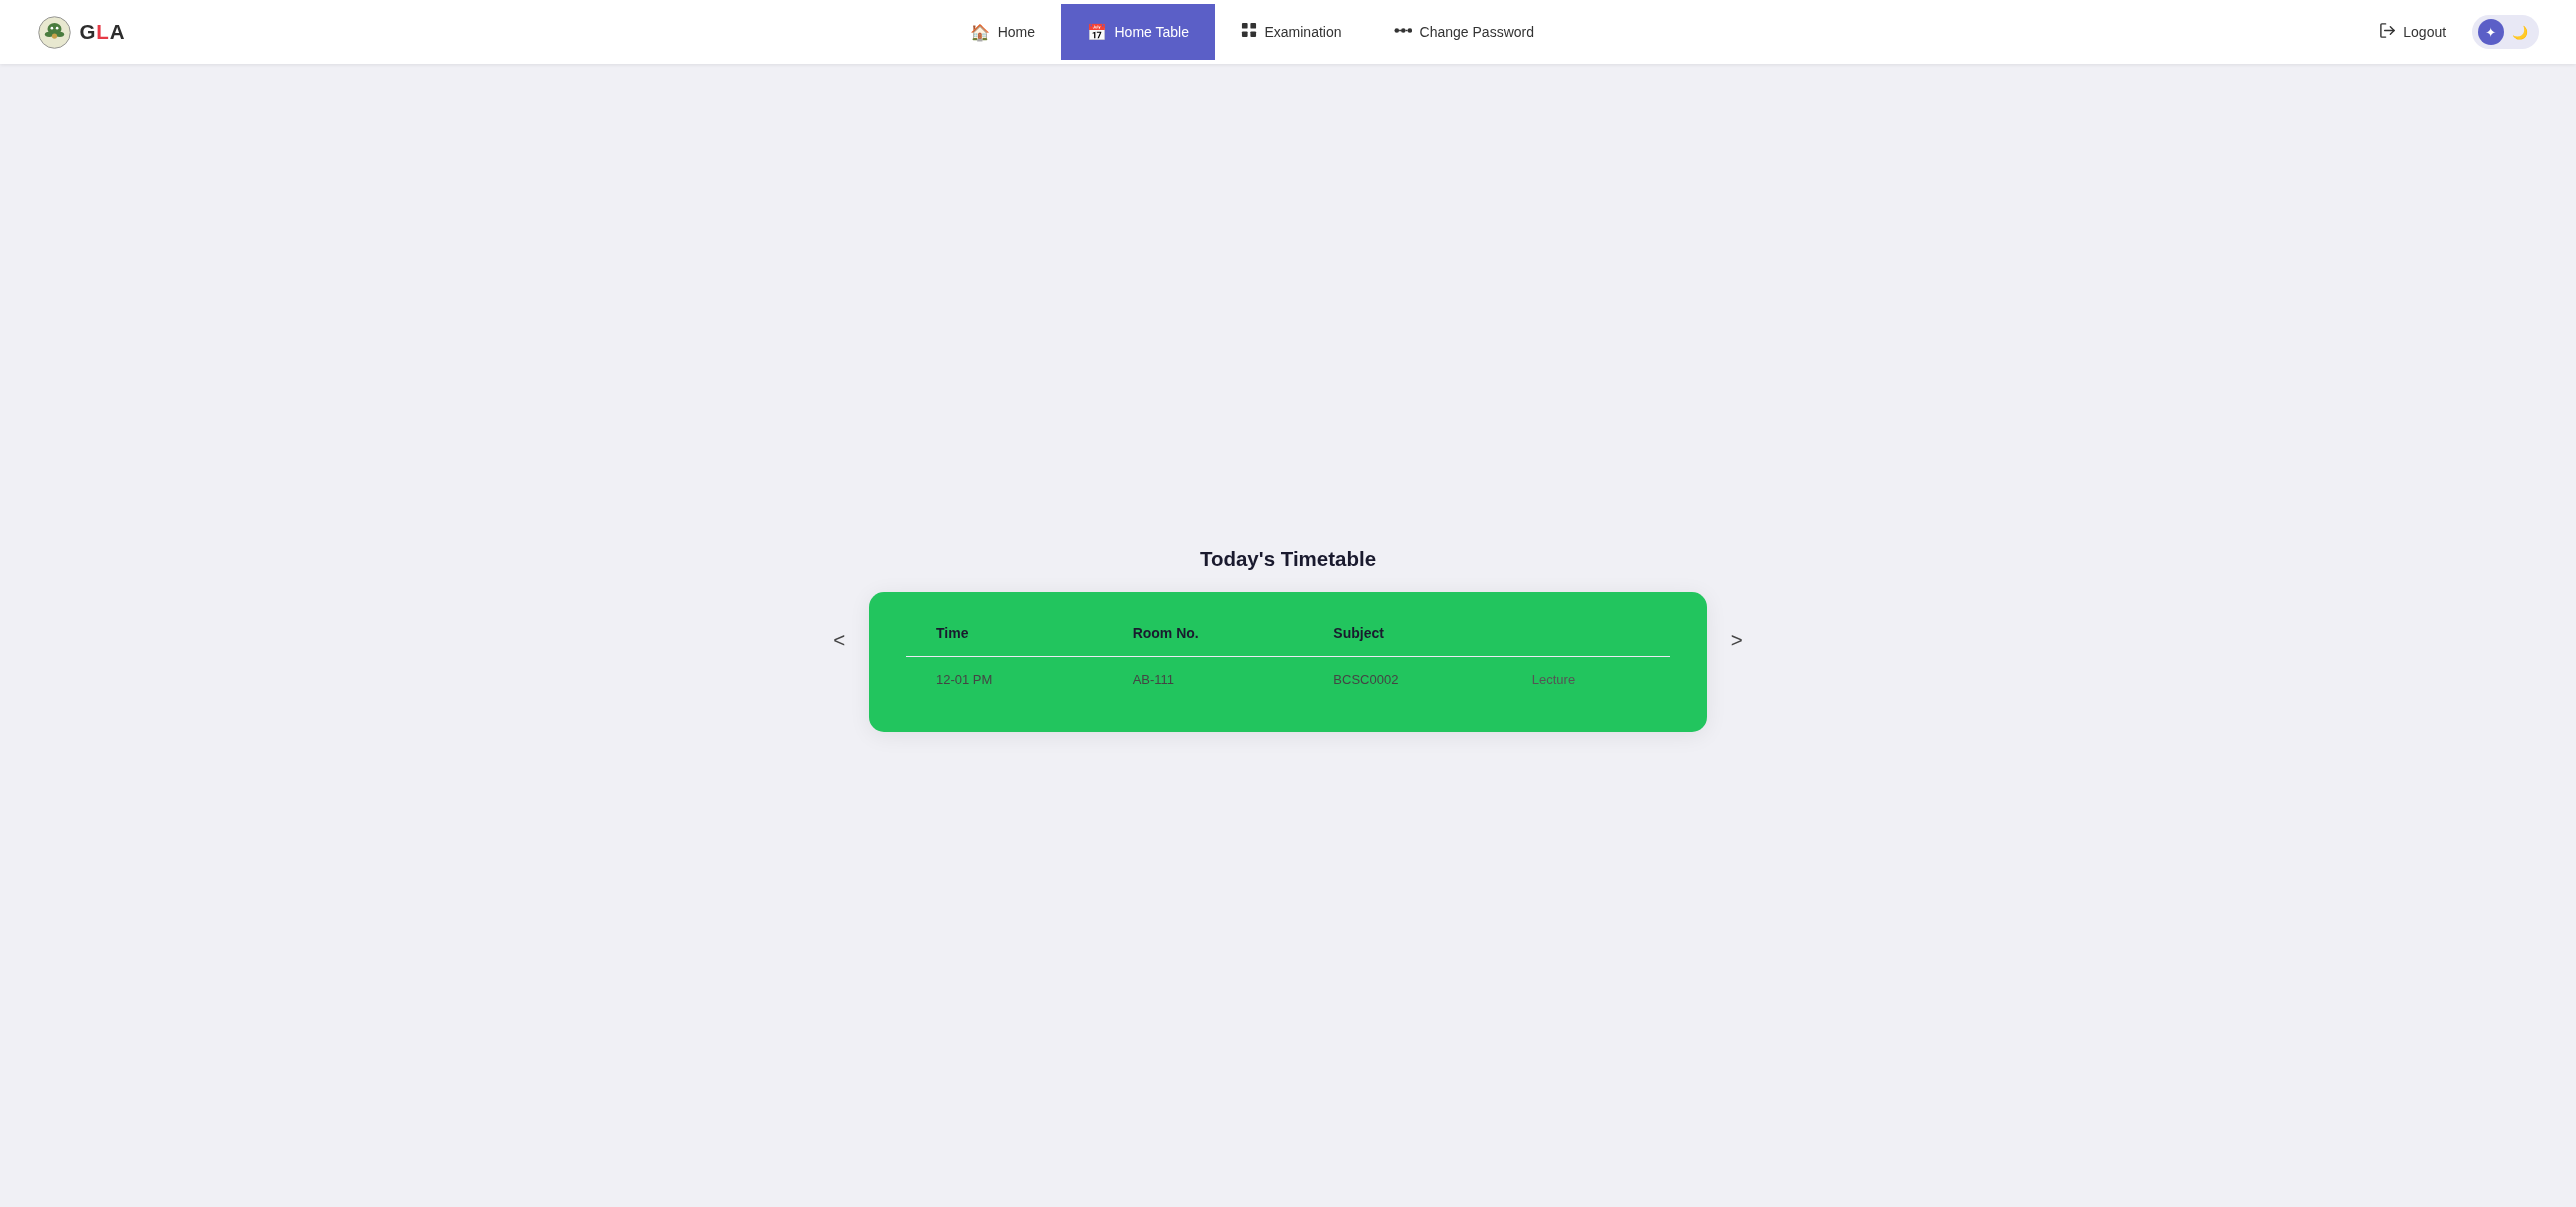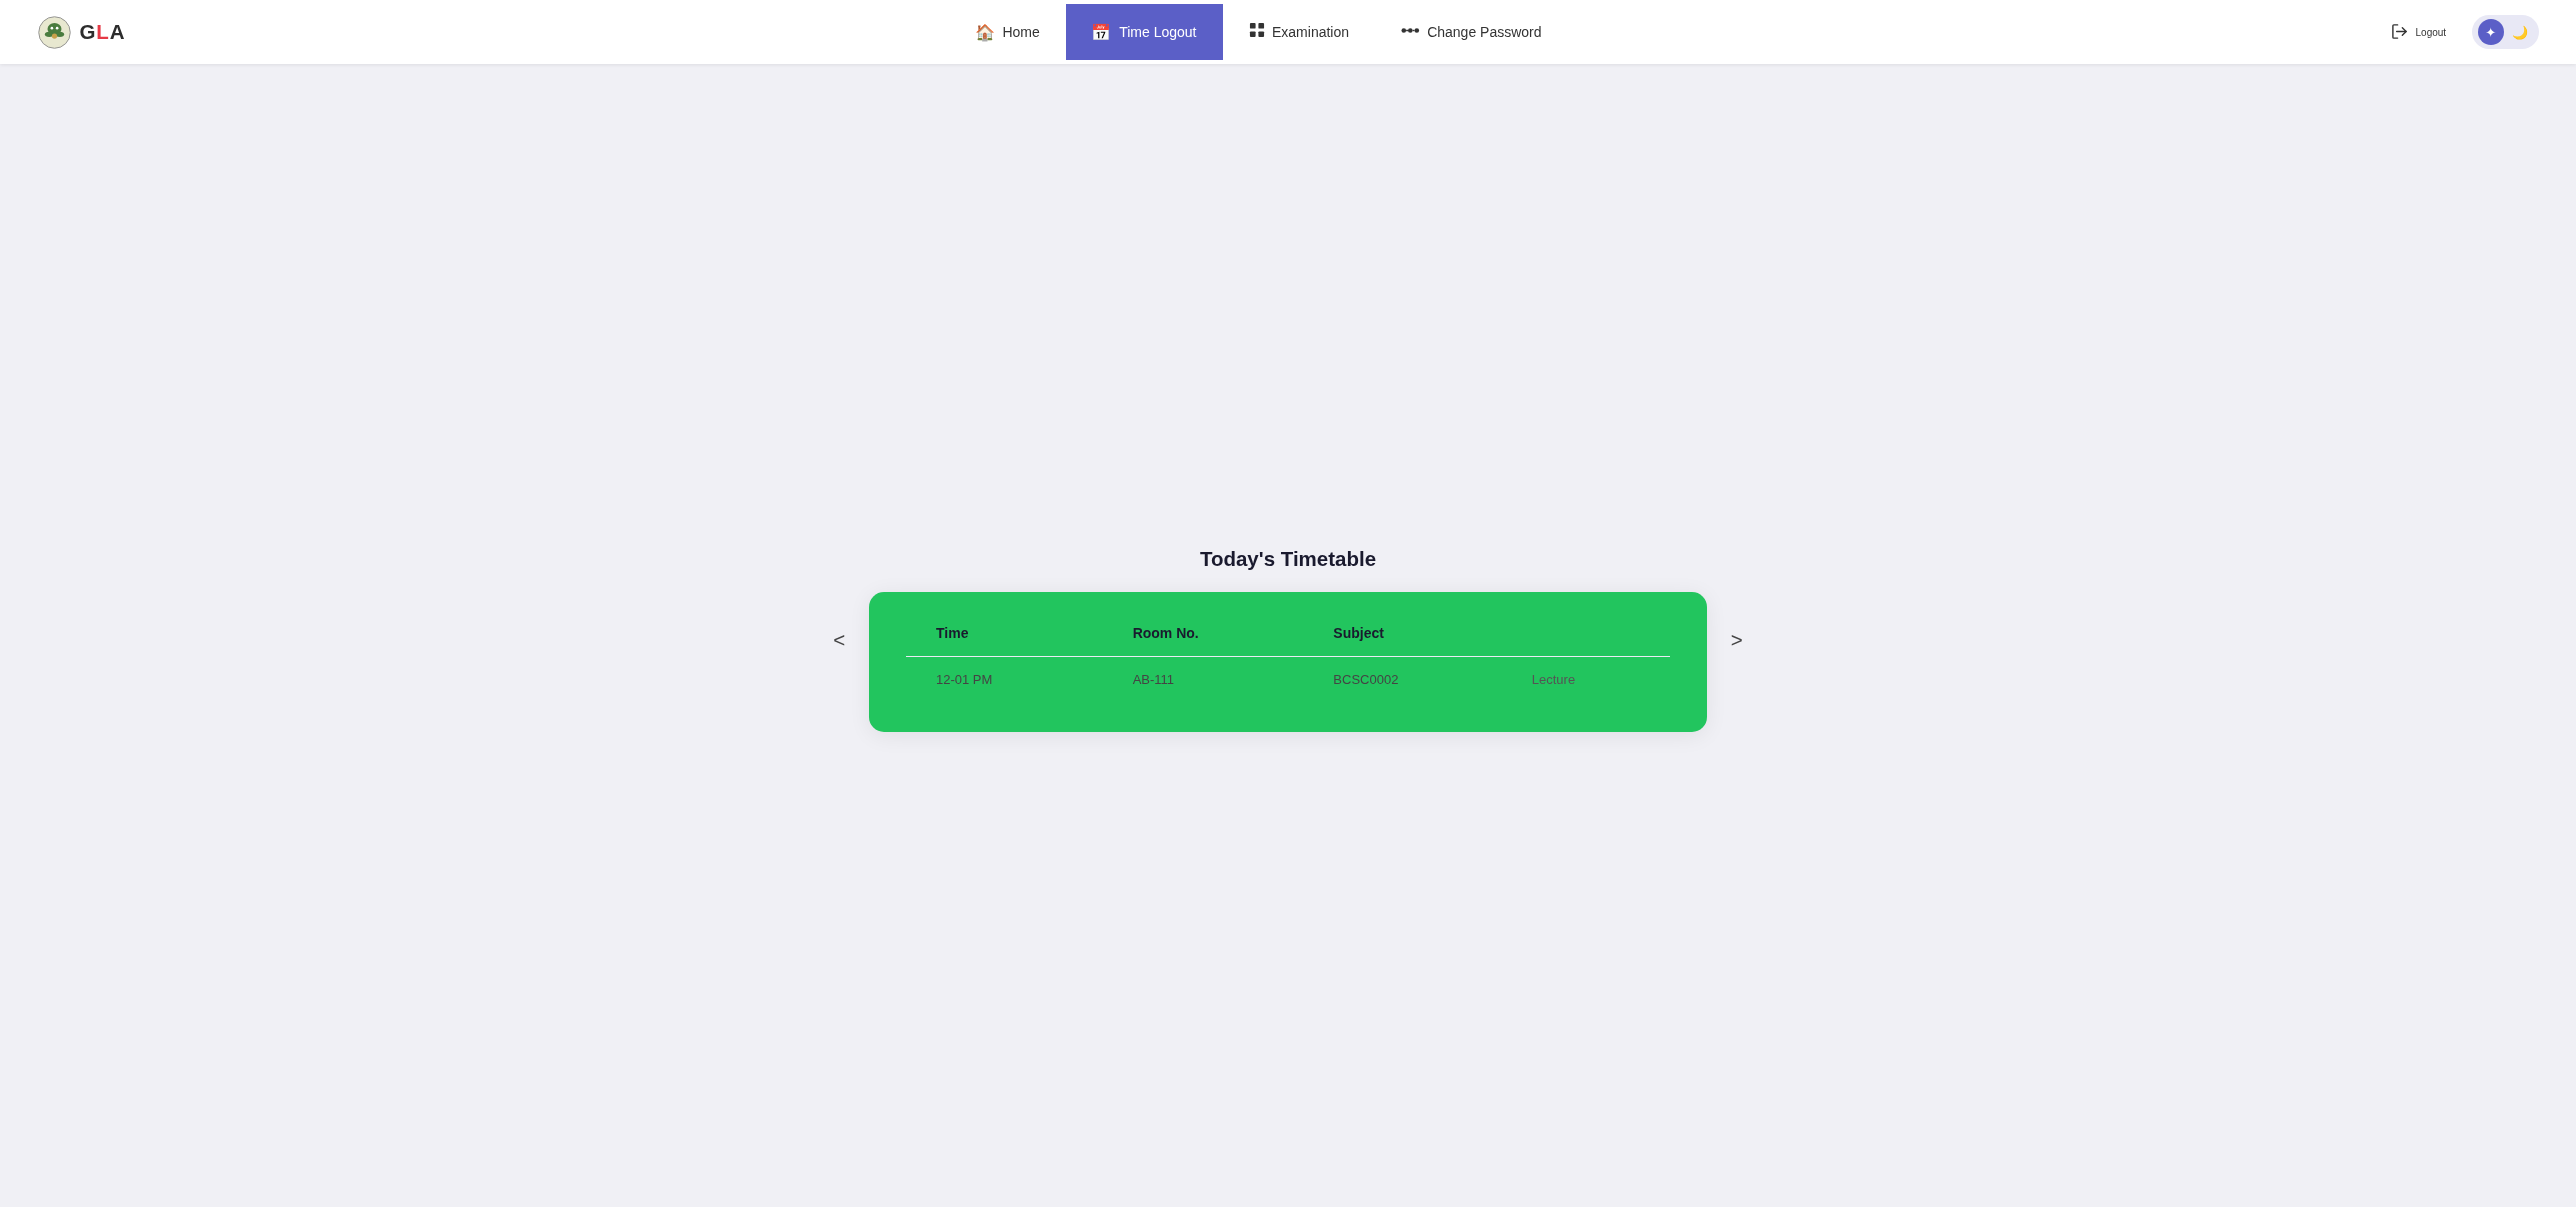--- a/index.html
+++ b/index.html
@@ -84,21 +84,21 @@
       align-items: center;
       gap: 26px;
       margin-left: auto;
     }
 
     .nav-right-item {
       display: flex;
       align-items: center;
       gap: 7.5px;
       cursor: pointer;
-      font-size: 10px;
+      font-size: 14px;
       color: #333;
       font-weight: 500;
     }
 
     .theme-toggle {
       display: flex;
       align-items: center;
       background: #e8e8f5;
       border-radius: 18.6px;
       padding: 3.7px 5.6px;
@@ -228,21 +228,21 @@
     </span>
   </div>
 
   <div class="navbar-nav">
     <div class="nav-item">
       <span class="nav-icon">🏠</span>
       <span>Home</span>
     </div>
     <div class="nav-item active">
       <span class="nav-icon">📅</span>
-      <span>Time Logout</span>
+      <span>Home Table</span>
     </div>
     <div class="nav-item">
       <span class="nav-icon">
         <svg width="16" height="16" viewBox="0 0 17 17" fill="none" xmlns="http://www.w3.org/2000/svg">
           <rect x="1" y="1" width="6" height="6" rx="1" fill="#333"></rect>
           <rect x="10" y="1" width="6" height="6" rx="1" fill="#333"></rect>
           <rect x="1" y="10" width="6" height="6" rx="1" fill="#333"></rect>
           <rect x="10" y="10" width="6" height="6" rx="1" fill="#333"></rect>
         </svg>
       </span>

